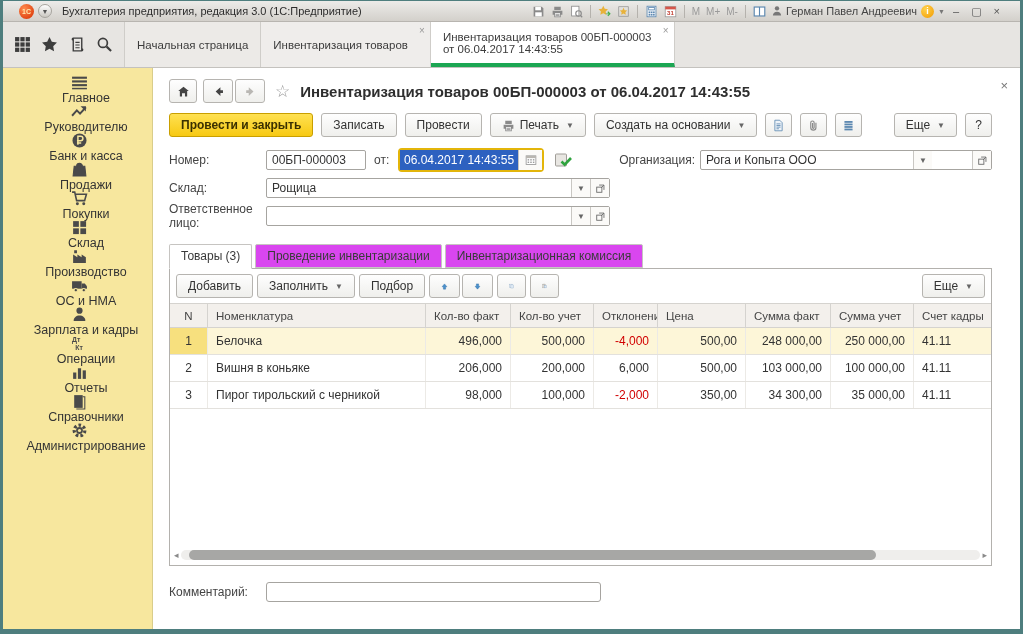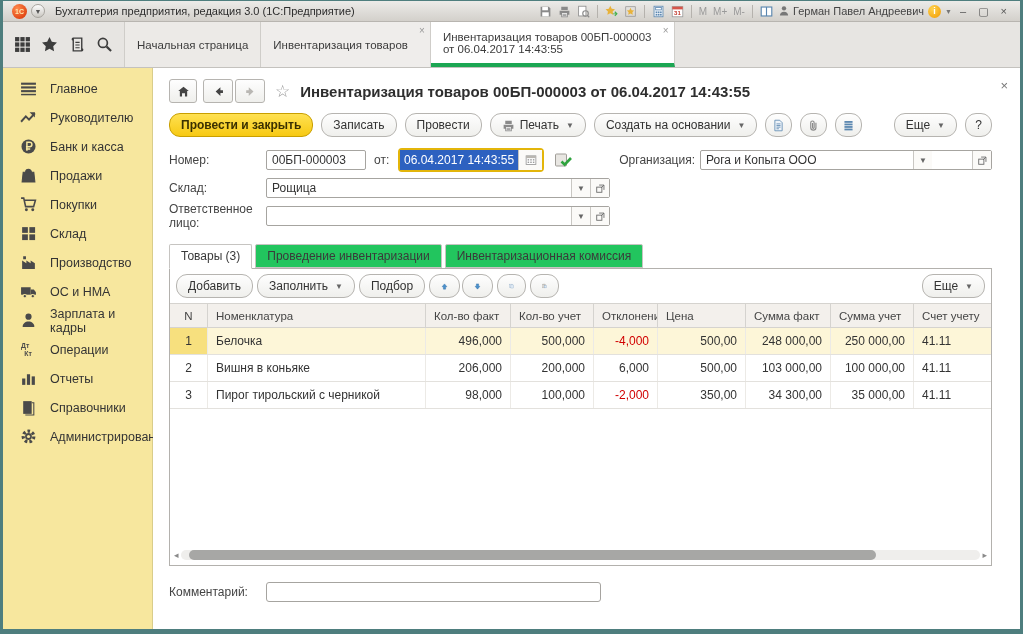--- a/index.html
+++ b/index.html
@@ -1,20 +1,20 @@
 <!DOCTYPE html>
 <html><head>
 <meta charset="utf-8">
 <style>
   * { margin:0; padding:0; box-sizing:border-box; }
   html,body { width:1023px; height:634px; font-family:"Liberation Sans","DejaVu Sans",sans-serif; font-size:12px; color:#333; background:#fff; }
   .win { width:1023px; height:634px; border-left:3px solid #4e7e7e; border-right:3px solid #4e7e7e; border-top:1px solid #4e7e7e; border-bottom:5px solid #4e7e7e; display:flex; flex-direction:column; background:#fff; overflow:hidden; }
 
   
-  .titlebar { height:21px; background:linear-gradient(#ecebe9,#d3d0cb); border-bottom:1px solid #b8b5b0; display:flex; align-items:center; padding:0 9px; flex:0 0 auto; }
+  .titlebar { height:21px; background:linear-gradient(#ecebe9,#d3d0cb); border-bottom:1px solid #b8b5b0; display:flex; align-items:center; padding:0 16px; flex:0 0 auto; }
   .logo1c { width:15px; height:15px; border-radius:50%; background:radial-gradient(circle at 35% 30%,#ff8a4d,#d62e00); color:#ffe9b0; font-size:7px; font-weight:bold; display:flex; align-items:center; justify-content:center; margin-right:4px; }
   .menucircle { width:14px; height:14px; border-radius:50%; background:linear-gradient(#fdfdfd,#cbc8c2); border:1px solid #a7a49e; color:#555; font-size:7px; display:flex; align-items:center; justify-content:center; margin-right:10px; }
   .wtitle { font-size:11px; color:#2c2c2c; white-space:nowrap; }
   .tb-right { margin-left:auto; display:flex; align-items:center; gap:4px; color:#8a8a8a; }
   .tb-ic { width:15px; height:14px; display:flex; align-items:center; justify-content:center; }
   .tb-ic svg { width:13px; height:13px; }
   .tb-sep { width:1px; height:13px; background:#b5b2ad; margin:0 2px; }
   .tb-m { font-size:10px; color:#9a9a9a; padding:0 1px; }
   .tb-user { display:flex; align-items:center; gap:3px; color:#444; font-size:11px; }
   .infocirc { width:13px; height:13px; border-radius:50%; background:radial-gradient(circle at 35% 30%,#ffd24d,#f29a00); color:#fff; font-size:9px; font-weight:bold; display:flex; align-items:center; justify-content:center; }
@@ -27,38 +27,38 @@
   .atabs { display:flex; align-items:stretch; }
   .atab { position:relative; border-right:1px solid #cfcdc9; background:#efedeb; padding:6px 22px 6px 12px; display:flex; flex-direction:column; justify-content:center; font-size:11.5px; color:#3c3c3c; min-width:110px; }
   .atab.first { background:#eceae7; padding-right:12px; }
   .atab.active { background:#fff; border-bottom:4px solid #1ca653; }
   .atab .x { position:absolute; top:3px; right:5px; font-size:10px; color:#9a9a9a; }
   .atab .l2 { font-size:11.5px; }
 
   
   .bodyrow { flex:1; display:flex; min-height:0; }
   .sidebar { width:150px; background:#f7e79e; border-right:1px solid #d9cd8b; padding-top:6px; flex:0 0 auto; }
-  .sb-item { height:29px; display:flex; align-items:center; padding-left:17px; color:#343434; font-size:12.5px; cursor:default; }
+  .sb-item { height:29px; display:flex; align-items:center; padding-left:17px; color:#343434; font-size:12.5px; cursor:default;flex-direction:column; }
   .sb-item svg { width:17px; height:17px; margin-right:13px; color:#4a4a4a; flex:0 0 auto; }
 
   .content { flex:1; position:relative; padding:8px 28px 0 16px; display:flex; flex-direction:column; min-width:0; background:#fff; }
   .doc-close { position:absolute; top:10px; right:12px; color:#777; font-size:13px; }
 
   .doc-header { display:flex; align-items:center; height:30px; gap:6px; }
   .navbtn { height:24px; border:1px solid #b6b4b0; border-radius:3px; background:linear-gradient(#fefefe,#efefec); display:flex; align-items:center; justify-content:center; color:#444; }
   .homebtn { width:28px; }
   .navbtn svg { width:13px; height:13px; }
   .arrpair { display:flex; gap:2px; }
   .arr { width:30px; }
   .arr.dis { color:#b9b7b3; }
   .fav-star { color:#9a9a9a; font-size:17px; margin:0 4px; }
   .doc-title { font-size:15px; font-weight:bold; color:#2e2e2e; white-space:nowrap; }
 
   .cmdbar { display:flex; align-items:center; gap:8px; margin-top:6px; height:26px; }
-  .btn { height:24px; border:1px solid #b6b4b0; border-radius:11px; background:linear-gradient(#fefefe,#efefec); padding:0 11px; display:inline-flex; align-items:center; gap:5px; color:#333; font-size:12px; white-space:nowrap; }
+  .btn { height:24px; border:1px solid #b6b4b0; border-radius:3px; background:linear-gradient(#fefefe,#efefec); padding:0 11px; display:inline-flex; align-items:center; gap:5px; color:#333; font-size:12px; white-space:nowrap; }
   .btn svg { width:13px; height:13px; }
   .btn .dd { font-size:8px; color:#666; margin-left:2px; }
   .btn-primary { background:linear-gradient(#ffe152,#f7c913); border-color:#c99f00; font-weight:bold; color:#3a3000; }
   .icbtn { width:27px; padding:0; justify-content:center; }
   .cmdspacer { flex:1; }
   .qbtn { width:27px; padding:0; justify-content:center; }
 
   
   .fields { margin-top:10px; }
   .frow { display:flex; align-items:center; height:24px; margin-bottom:4px; }
@@ -75,21 +75,21 @@
   .combo .cval { flex:1; padding:0 5px; display:flex; align-items:center; overflow:hidden; white-space:nowrap; }
   .combo .cbtn { width:19px; border-left:1px solid #c9c7c3; background:#fbfaf8; display:flex; align-items:center; justify-content:center; color:#666; font-size:8px; }
   .combo .cbtn svg { width:11px; height:11px; }
   .org-area { margin-left:auto; display:flex; align-items:center; }
   .orglabel { color:#444; margin-right:5px; }
   .org-combo { width:292px;gap:40px; }
   .wh-combo { width:344px; }
 
   
   .doctabs { display:flex; margin-top:12px; position:relative; z-index:2; }
-  .dtab { padding:4px 11px; border:1px solid #c6c4c1; background:#22c55e; margin-right:3px; color:#3a3a3a; border-radius:2px 2px 0 0; }
+  .dtab { padding:4px 11px; border:1px solid #c6c4c1; background:#d946ef; margin-right:3px; color:#3a3a3a; border-radius:2px 2px 0 0; }
   .dtab.active { background:#fff; border-bottom-color:#fff; margin-bottom:-1px; }
 
   
   .tablepanel { border:1px solid #b3b1ad; height:298px; display:flex; flex-direction:column; background:#fff; }
   .ttoolbar { display:flex; align-items:flex-start; gap:4px; padding:5px 6px; }
   .pairbtns { display:flex; gap:2px; }
   .movebtn { width:31px; }
   .movebtn svg { width:13px; height:13px; }
   .cpbtn { width:29px; }
   .cpbtn svg { width:14px; height:14px; }
@@ -682,21 +682,21 @@
 
         <div class="thead">
           <span class="th c-n">N</span>
           <span class="th c-name">Номенклатура</span>
           <span class="th c-qf">Кол-во факт</span>
           <span class="th c-qa">Кол-во учет</span>
           <span class="th c-dev">Отклонение</span>
           <span class="th c-price">Цена</span>
           <span class="th c-sf">Сумма факт</span>
           <span class="th c-sa">Сумма учет</span>
-          <span class="th c-acc">Счет учету</span>
+          <span class="th c-acc">Счет кадры</span>
         </div>
 
         <div class="tr sel">
           <span class="td c-n">1</span>
           <span class="td c-name">Белочка</span>
           <span class="td c-qf num">496,000</span>
           <span class="td c-qa num">500,000</span>
           <span class="td c-dev num neg">-4,000</span>
           <span class="td c-price num">500,00</span>
           <span class="td c-sf num">248 000,00</span>

